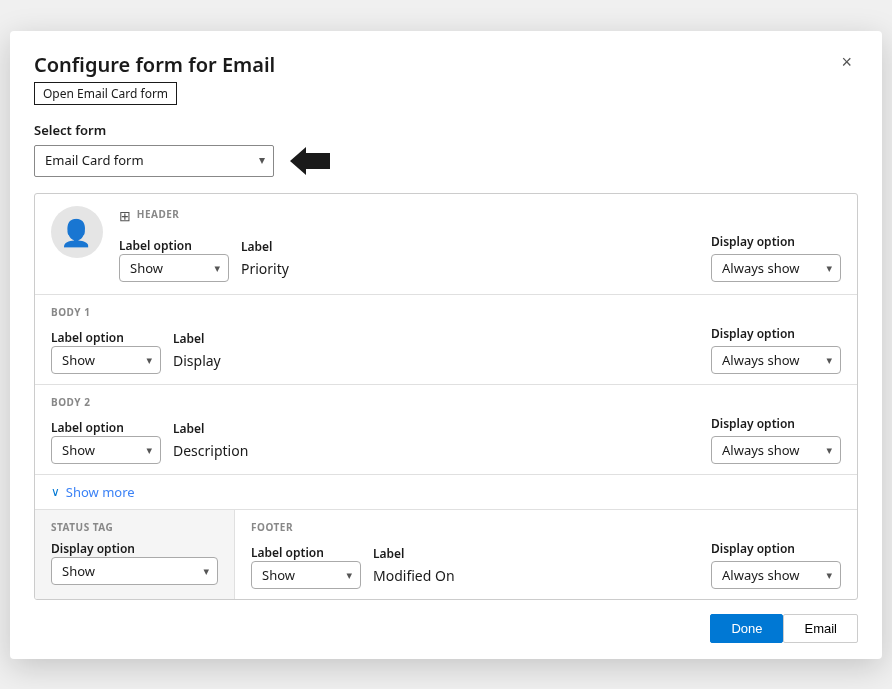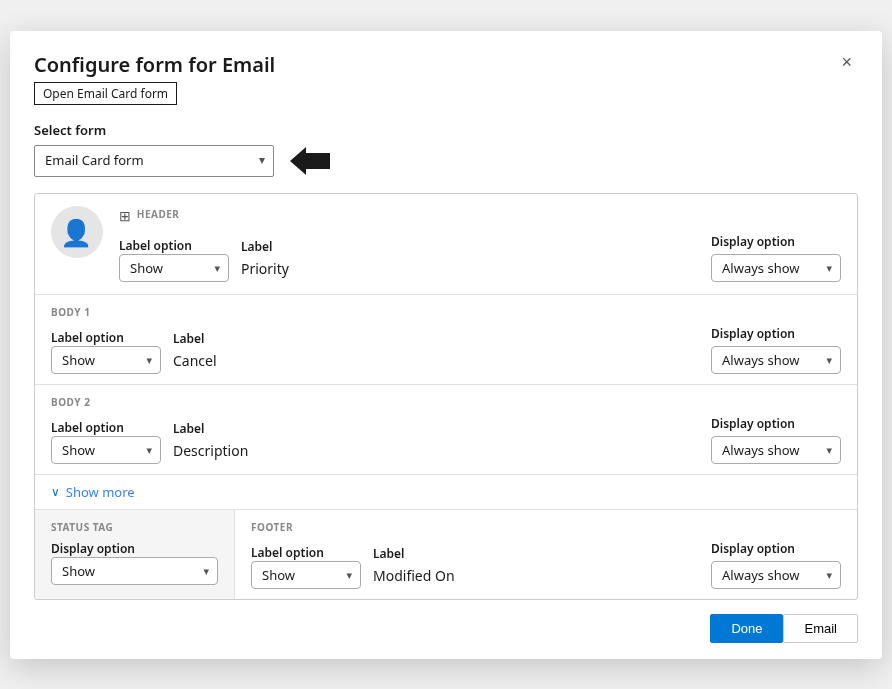--- a/index.html
+++ b/index.html
@@ -300,21 +300,21 @@
       <div class="fields-row">
         <div class="field-group">
           <span class="field-label">Label option</span>
           <div class="field-dropdown">
             <span>Show</span>
             <span class="chevron">▾</span>
           </div>
         </div>
         <div class="field-group">
           <span class="field-label">Label</span>
-          <span class="label-value">Cancel</span>
+          <span class="label-value">Display</span>
         </div>
         <div class="display-option-group">
           <span class="field-label">Display option</span>
           <div class="field-dropdown" style="min-width:130px;">
             <span>Always show</span>
             <span class="chevron">▾</span>
           </div>
         </div>
       </div>
     </div>

